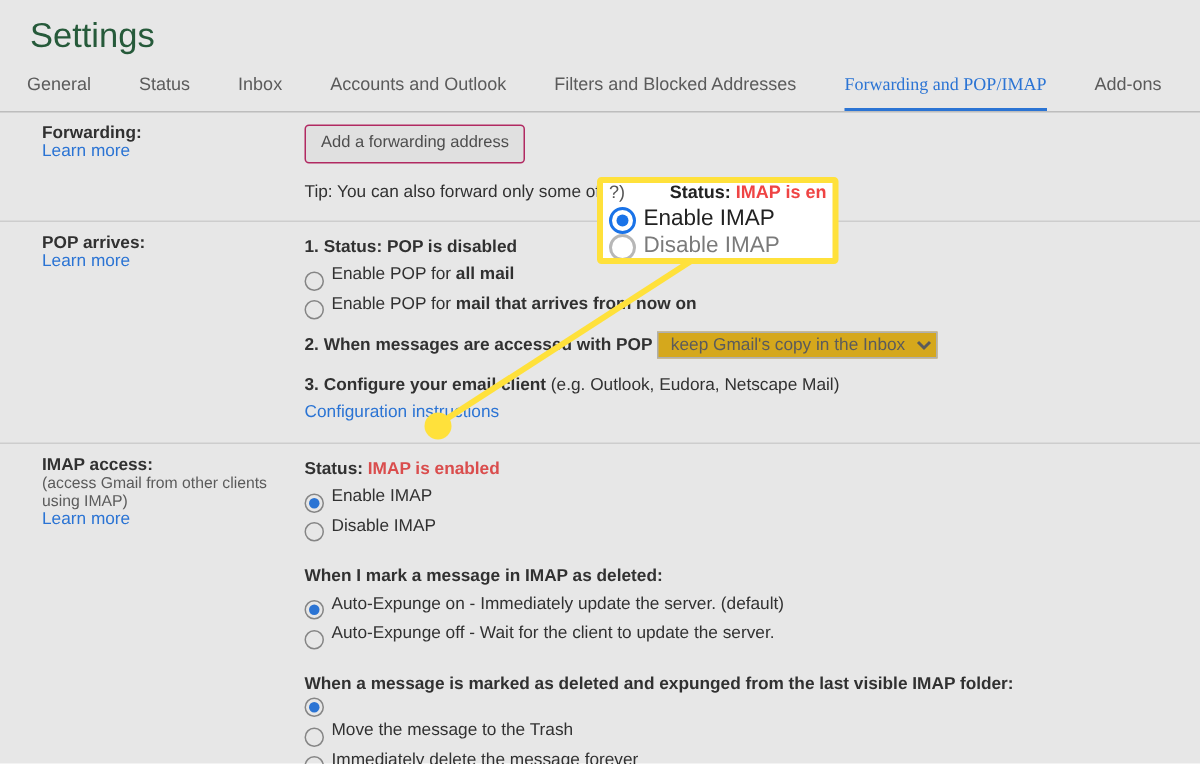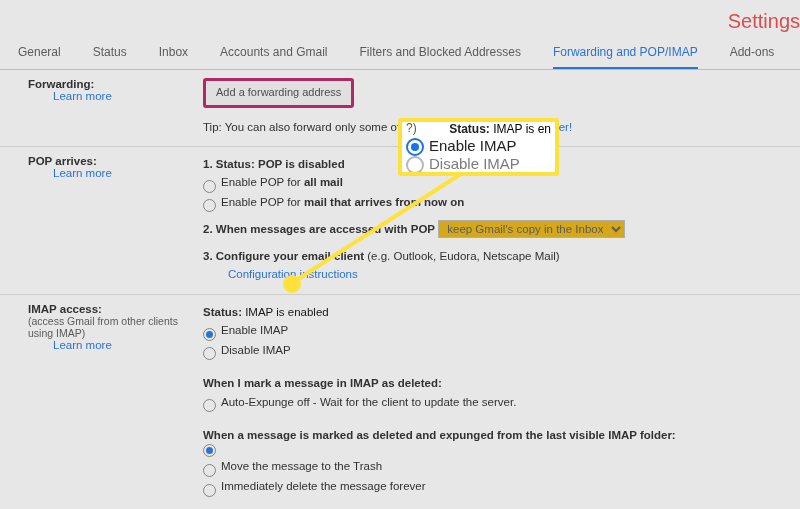--- a/index.html
+++ b/index.html
@@ -12,83 +12,83 @@
     width: 800px;
   }
   .overlay {
     position: absolute;
     top:0; left:0; width:800px; height:509px;
     background: rgba(120,120,120,0.18);
     pointer-events: none;
     z-index: 50;
   }
   .page-title {
-    font-size: 20px;
+    font-size: 23px;
     padding: 10px 0 6px 20px;
-    color: #ef4444;
-    text-align: right;
+    color: #14532d;
   }
   .tabs {
     border-bottom: 1px solid #ccc;
     padding: 0 18px;
     display: flex;
     gap: 32px;
     font-size: 12px;
     color: #555;
     white-space: nowrap;
   }
   .tab {
     padding: 6px 0 8px 0;
     cursor: pointer;
   }
   .tab.active {
     color: #1a73e8;
     border-bottom: 2px solid #1a73e8;
     font-weight: 500;
+    font-family: Liberation Serif, serif;
   }
   .section {
     display: flex;
     border-bottom: 1px solid #e0e0e0;
     padding: 8px 0 10px 0;
   }
   .section-label {
     width: 175px;
     padding-left: 28px;
     font-size: 11.5px;
   }
   .section-label strong { font-weight: bold; }
   .section-label .sub { font-size: 10.5px; color:#555; }
   .section-body {
     flex: 1;
     font-size: 11.5px;
     line-height: 1.6;
   }
-  .learn { color: #1a73e8; cursor: pointer; margin-left: 25px; }
+  .learn { color: #1a73e8; cursor: pointer; }
   .btn {
     display: inline-block;
-    border: 3px solid #be185d;
+    border: 1px solid #be185d;
     border-radius: 3px;
     padding: 3px 10px;
     font-size: 11px;
     background: #f7f7f7;
     cursor: pointer;
     color: #444;
   }
   .radio-row {
     display:flex; align-items:flex-end; gap:5px; line-height:1.7;
   }
   .radio {
     width:11px; height:11px; border:1px solid #888; border-radius:50%;
     display:inline-flex; align-items:center; justify-content:center;
     background:#fff; flex-shrink:0;
   }
   .radio.checked::after{
     content:""; width:7px; height:7px; border-radius:50%; background:#1a73e8;
   }
-  .green { color: #000000; font-weight:normal; }
+  .green { color: #ef4444; font-weight:bold; }
   select.dim {
     background:#eab308; border:1px solid #bbb; font:inherit; color:#555;
     padding:1px 4px;
   }
   
   .callout {
     position:absolute;
     top:118px; left:398px;
     width:145px; height:50px;
     background:#fff;
@@ -126,21 +126,21 @@
 <body>
 
 <div class="overlay"></div>
 
 <div class="page-title">Settings</div>
 
 <div class="tabs">
   <div class="tab">General</div>
   <div class="tab">Status</div>
   <div class="tab">Inbox</div>
-  <div class="tab">Accounts and Gmail</div>
+  <div class="tab">Accounts and Outlook</div>
   <div class="tab">Filters and Blocked Addresses</div>
   <div class="tab active">Forwarding and POP/IMAP</div>
   <div class="tab">Add-ons</div>
   <div class="tab">Move</div>
   <div class="tab">Advanced</div>
 
 </div>
 
 <div class="section">
   <div class="section-label">
@@ -193,20 +193,24 @@
       <span>Enable IMAP</span>
     </div>
     <div class="radio-row">
       <span class="radio"></span>
       <span>Disable IMAP</span>
     </div>
 
     <div style="height:14px;"></div>
     <b>When I mark a message in IMAP as deleted:</b>
     <div class="radio-row">
+      <span class="radio checked"></span>
+      <span>Auto-Expunge on - Immediately update the server. (default)</span>
+    </div>
+    <div class="radio-row">
       <span class="radio"></span>
       <span>Auto-Expunge off - Wait for the client to update the server.</span>
     </div>
 
     <div style="height:14px;"></div>
     <b>When a message is marked as deleted and expunged from the last visible IMAP folder:</b>
     <div class="radio-row">
       <span class="radio checked" style=""></span>
     </div>
     <div class="radio-row">

